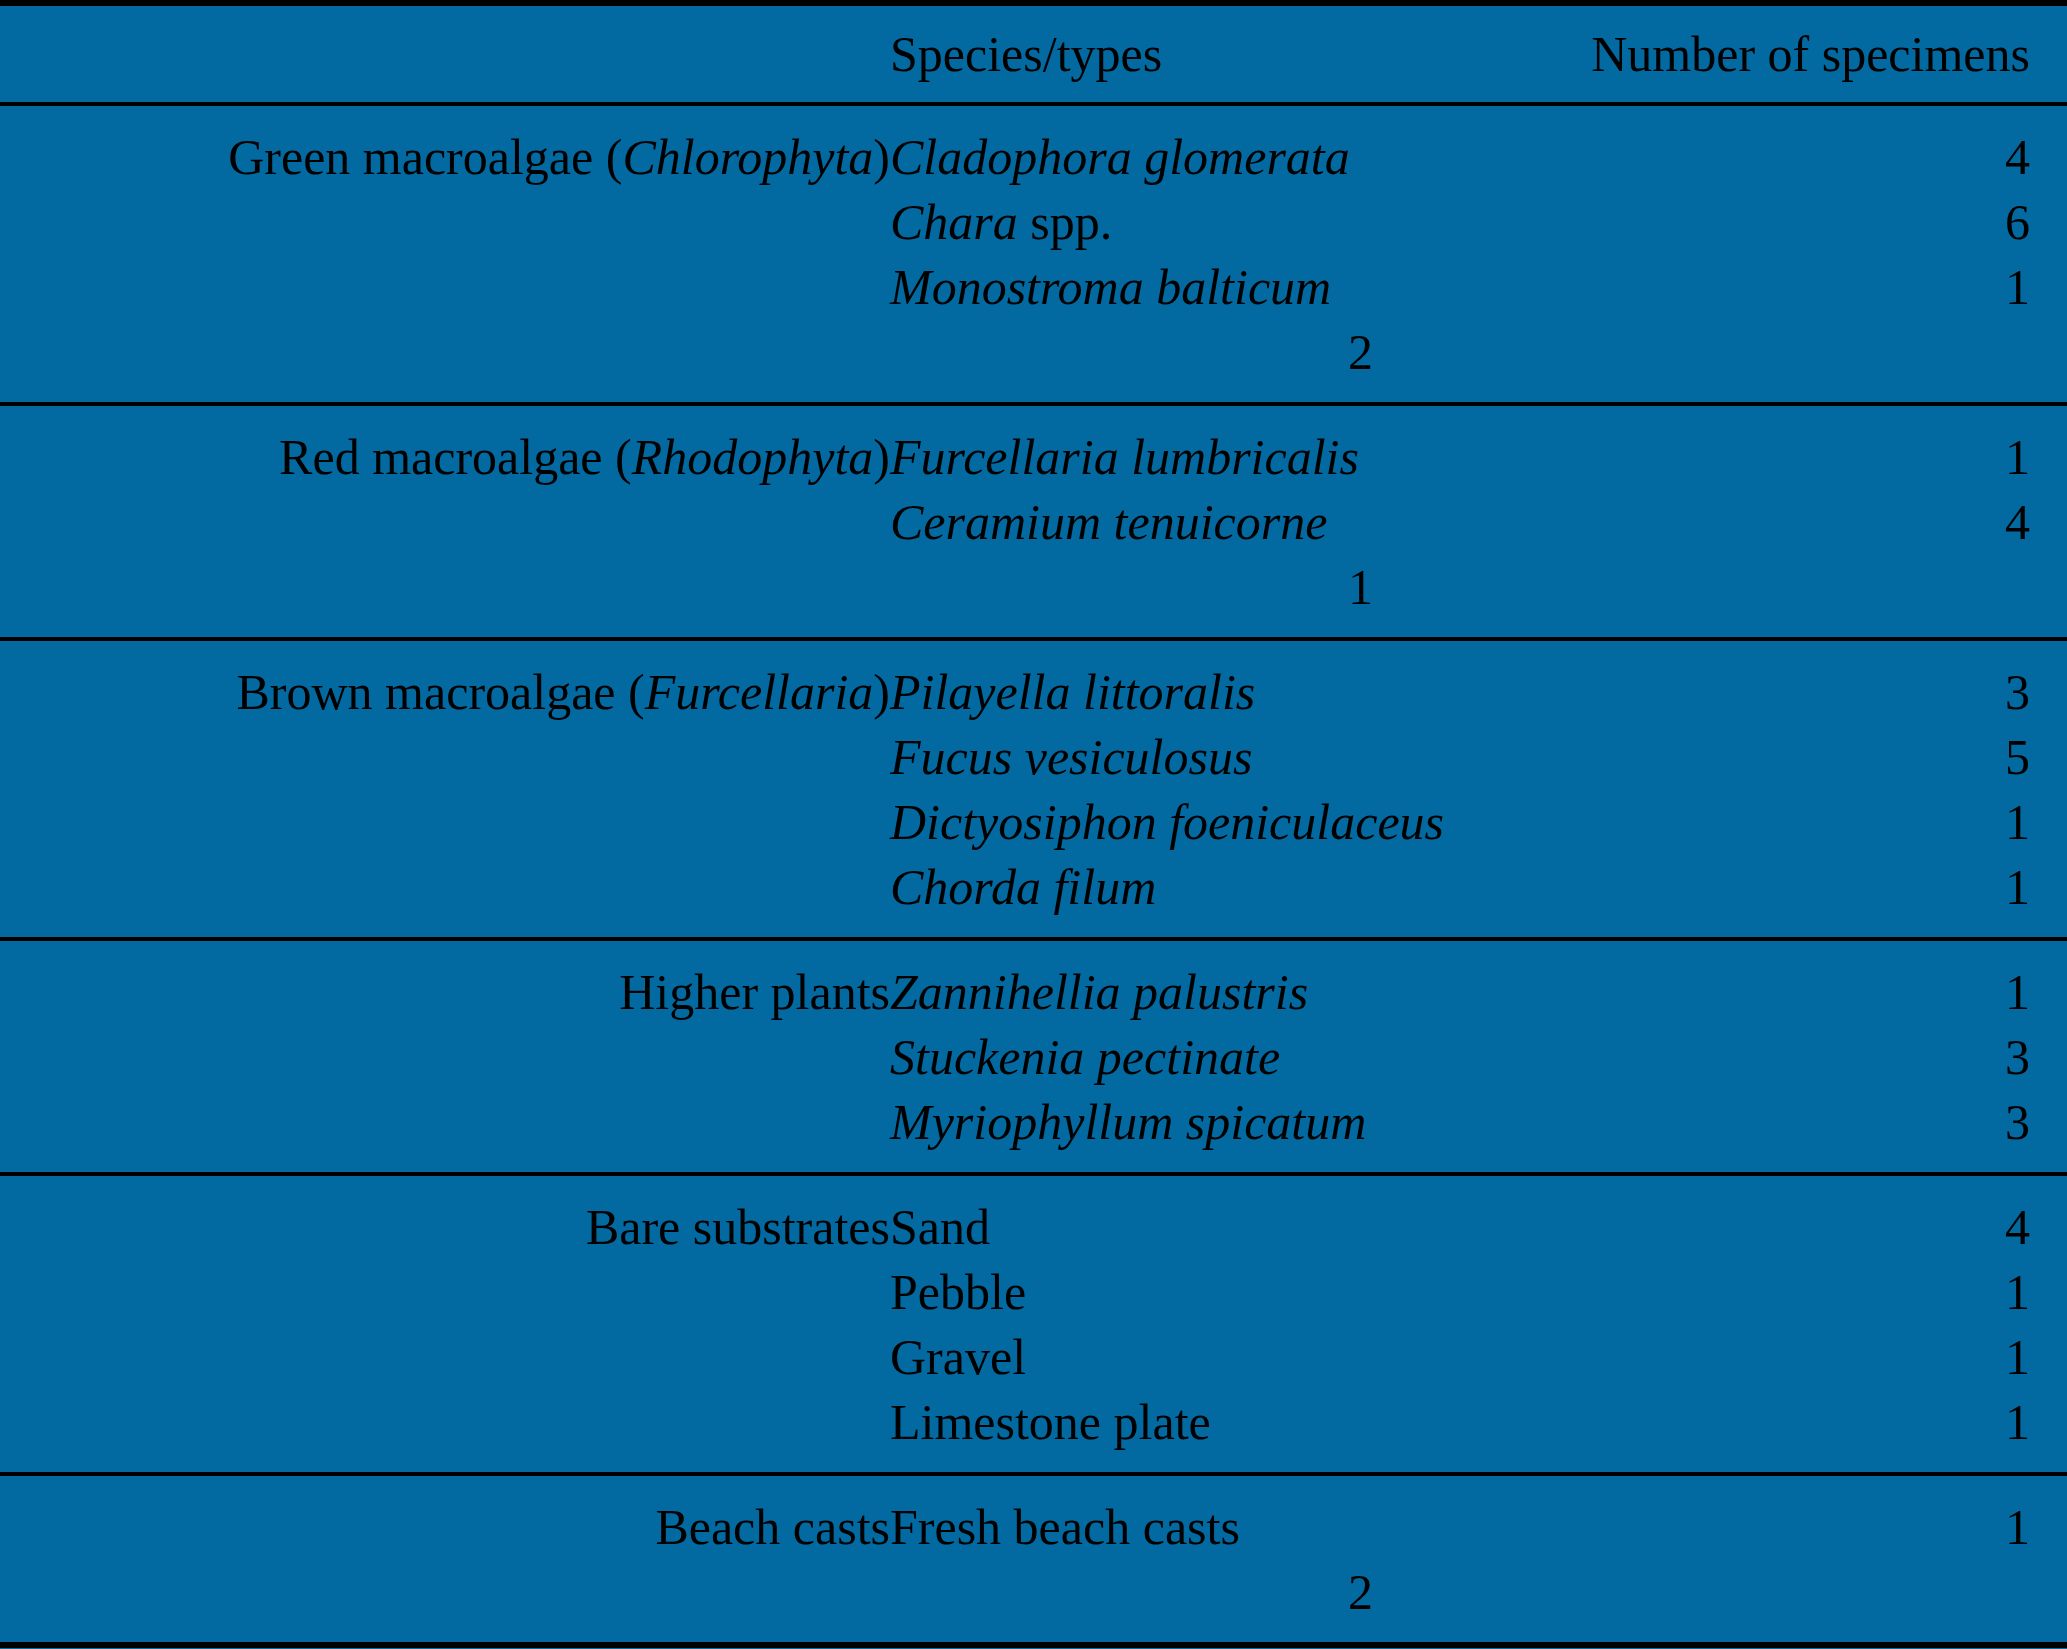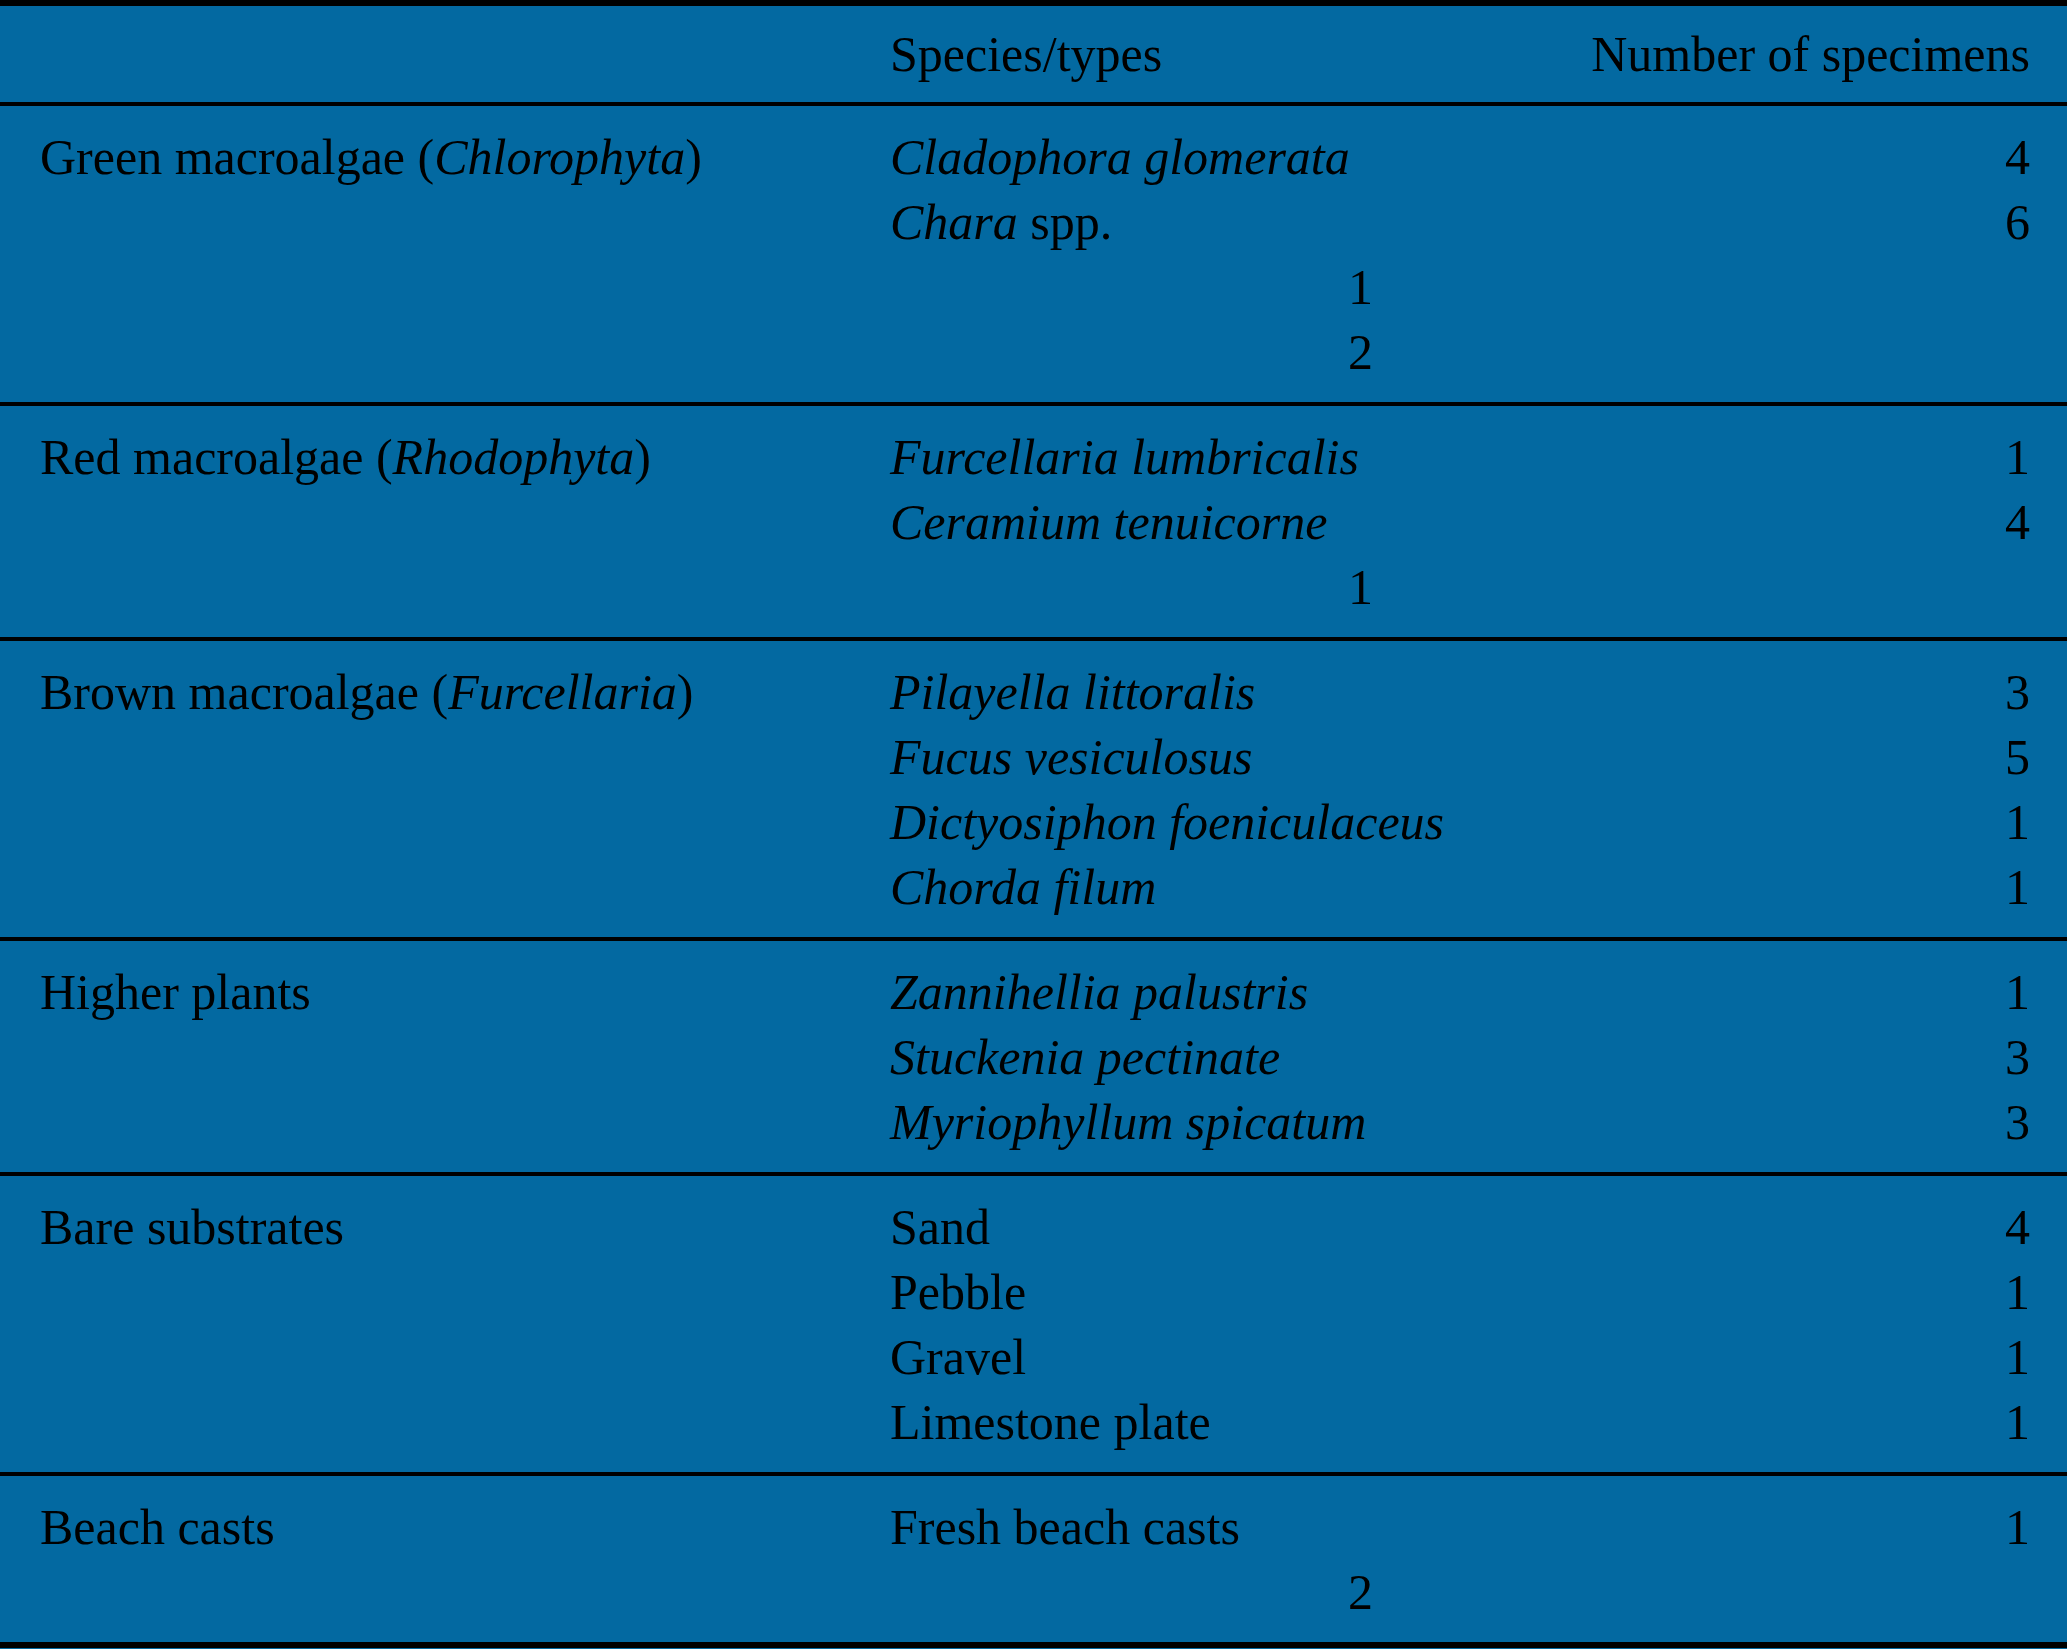--- a/index.html
+++ b/index.html
@@ -40,20 +40,21 @@
   .row {
     height: 65px;
     display: flex;
     align-items: center;
   }
   .col1 {
     flex: 0 0 890px;
     box-sizing: border-box;
     padding-left: 40px;
     white-space: nowrap;
+    text-align: right;
   }
   .col2 {
     flex: 1 1 auto;
     white-space: nowrap;
   }
   .col3 {
     flex: 0 0 520px;
     box-sizing: border-box;
     padding-right: 37px;
     text-align: right;
@@ -82,20 +83,21 @@
           <div class="col2"><span class="em">Cladophora glomerata</span></div>
           <div class="col3">4</div>
         </div>
         <div class="row">
           <div class="col1"></div>
           <div class="col2"><span class="em">Chara</span><span> spp.</span></div>
           <div class="col3">6</div>
         </div>
         <div class="row">
           <div class="col1"></div>
+          <div class="col2"><span class="em">Monostroma balticum</span></div>
           <div class="col3">1</div>
         </div>
         <div class="row">
           <div class="col1"></div>
           <div class="col3">2</div>
         </div>
       </div>
       <div class="rule thin"></div>
       <div class="section">
         <div class="row">

